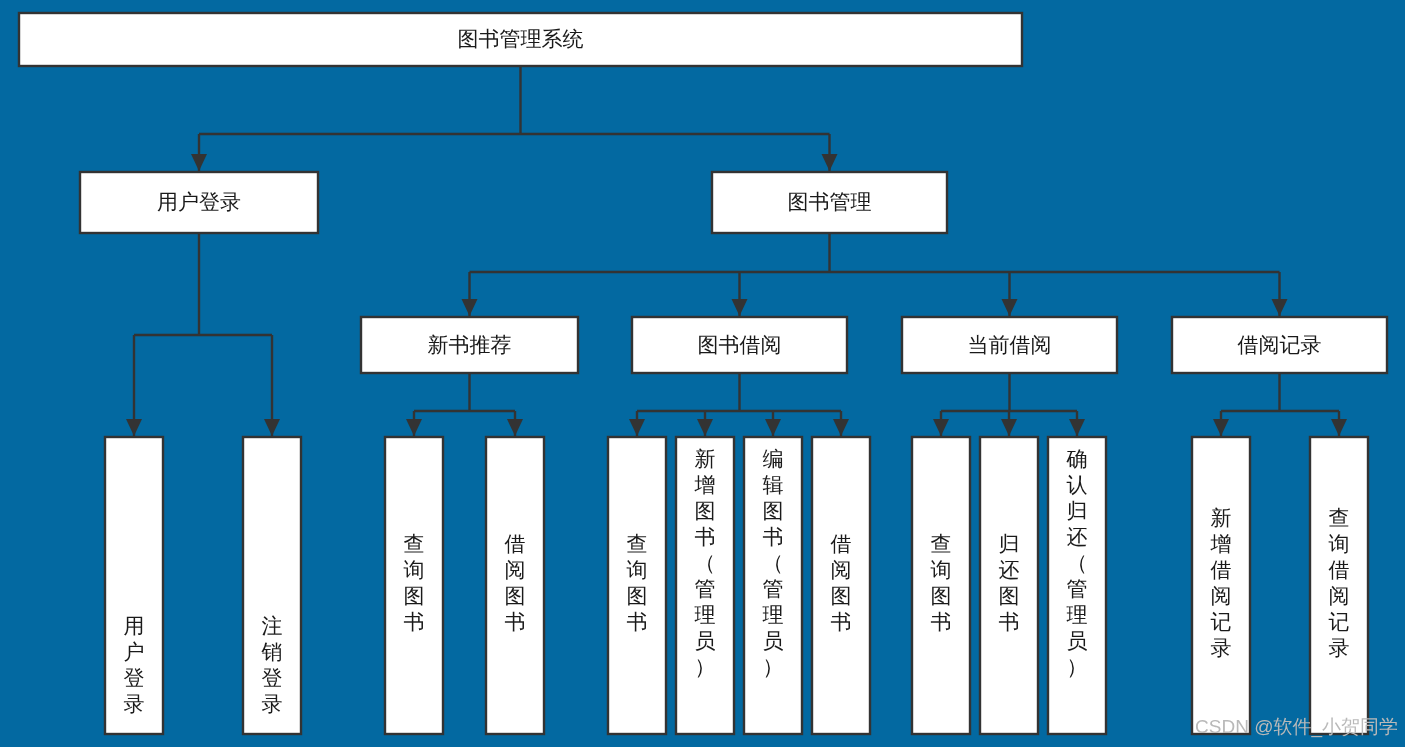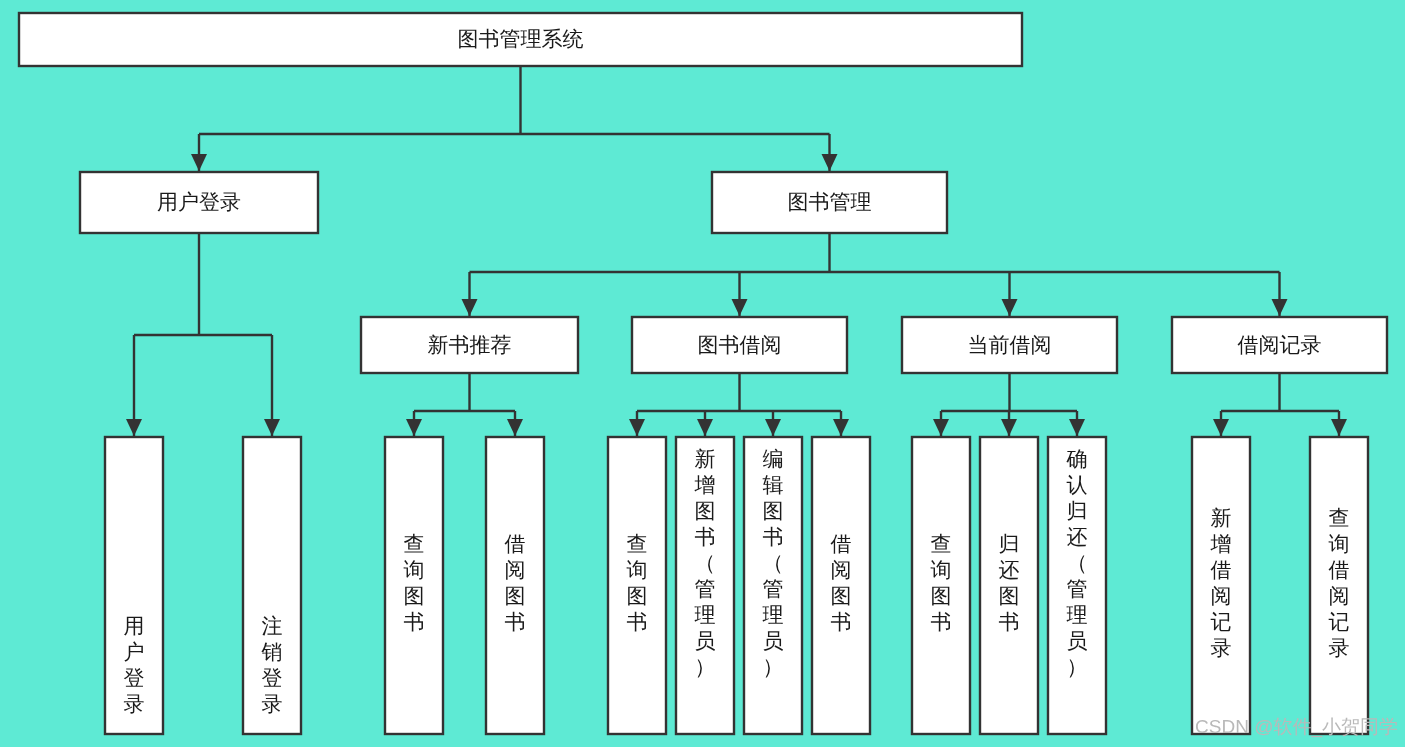--- a/index.html
+++ b/index.html
@@ -8,21 +8,21 @@
     padding: 0;
     background: #ffffff;
   }
   body {
     font-family: "Liberation Sans", "DejaVu Sans", sans-serif;
   }
   #diagram-root {
     position: relative;
     width: 1405px;
     height: 747px;
-    background: #5eead4;
+    background: #0369a1;
     overflow: hidden;
   }
   svg.chart-canvas {
     display: block;
     width: 1405px;
     height: 747px;
   }
   .node-box {
     fill: #ffffff;
     stroke: #333333;

